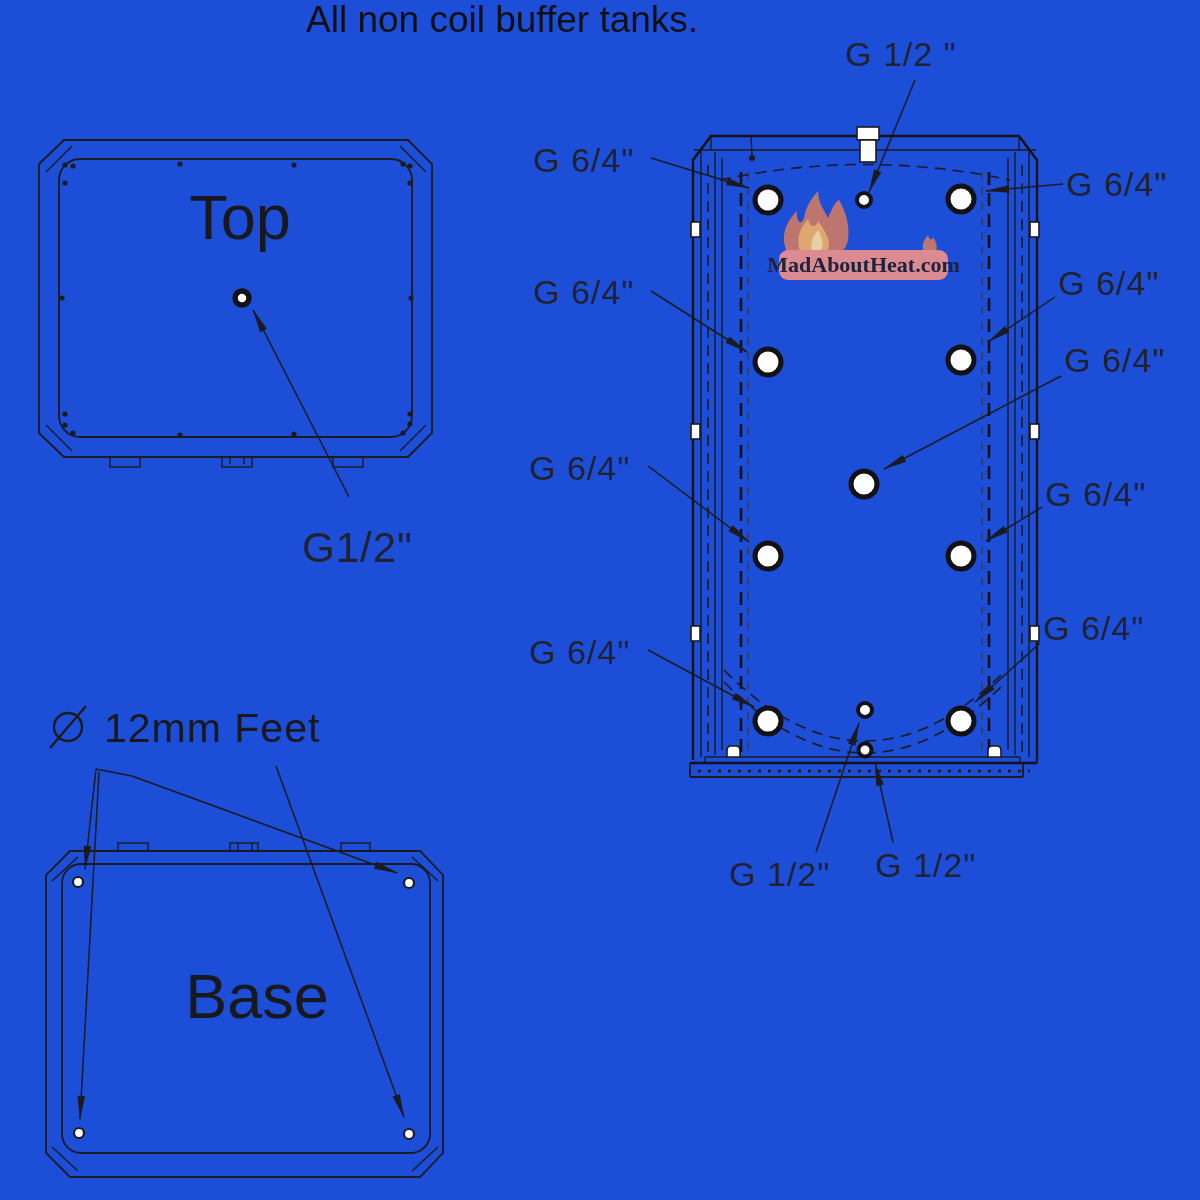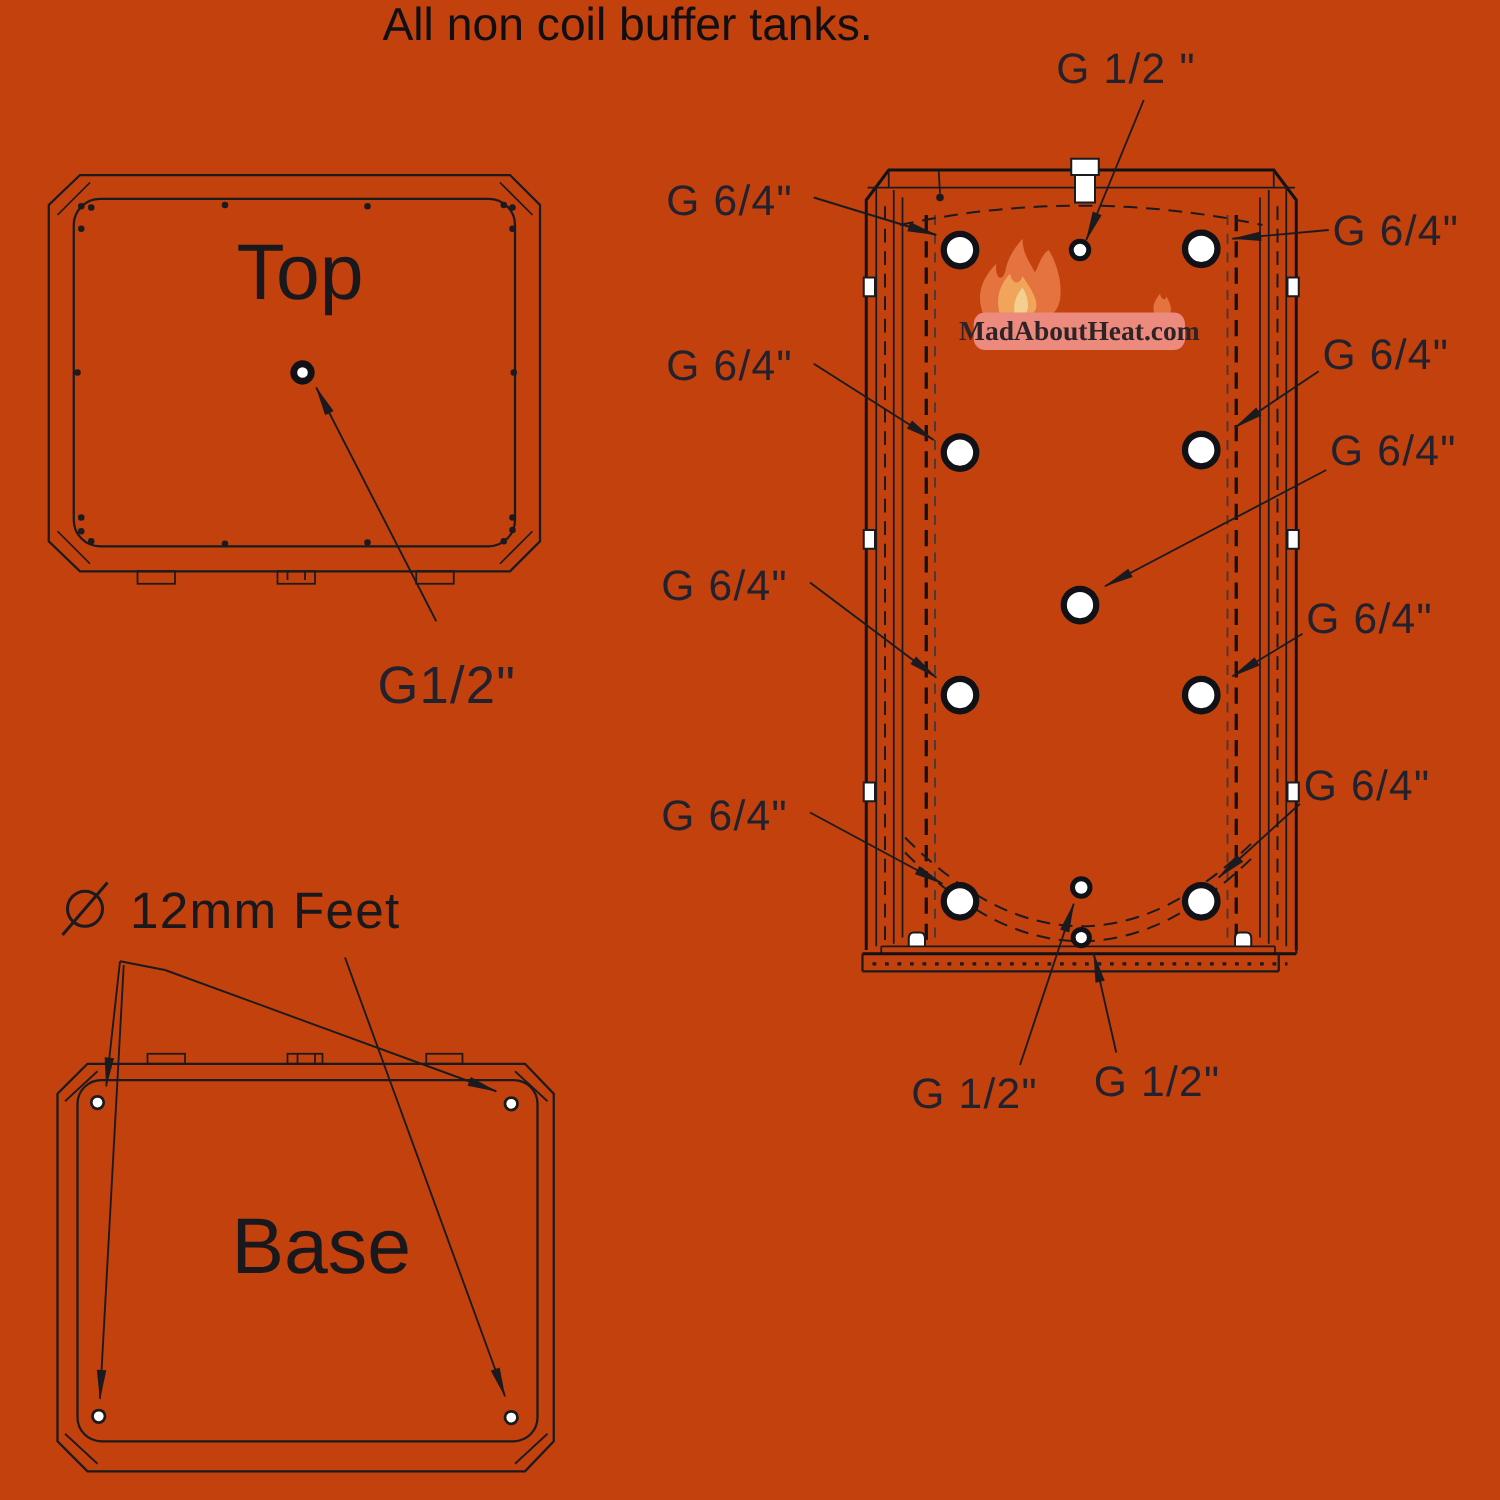--- a/index.html
+++ b/index.html
@@ -1,16 +1,16 @@
 <!DOCTYPE html>
 <html><head>
 <meta charset="utf-8">
 <style>
   html,body{margin:0;padding:0;background:#ffffff;}
-  .canvas{position:relative;width:1200px;height:1200px;background:#c2410c;overflow:hidden;}
+  .canvas{position:relative;width:1200px;height:1200px;background:#1d4ed8;overflow:hidden;}
   svg{display:block;font-family:"Liberation Sans",sans-serif;}
   .ln{stroke:#1b1b1f;fill:none;stroke-width:1.8;}
   .ln-thin{stroke:#1b1b1f;fill:none;stroke-width:1.4;}
   .ln-bold{stroke:#111116;fill:none;stroke-width:2.4;}
   .dash{stroke:#1b1b1f;fill:none;stroke-width:1.6;stroke-dasharray:11 7;}
   .bdash{stroke:#111116;fill:none;stroke-width:2.6;stroke-dasharray:13 8;}
   .tdash{stroke:#3a3a40;fill:none;stroke-width:1.4;stroke-dasharray:8 7;}
   .dotline{stroke:#1b1b1f;fill:none;stroke-width:2.6;stroke-dasharray:3 7;}
   .port{stroke:#111116;stroke-width:5;fill:#ffffff;}
   .sport{stroke:#111116;stroke-width:4;fill:#ffffff;}

